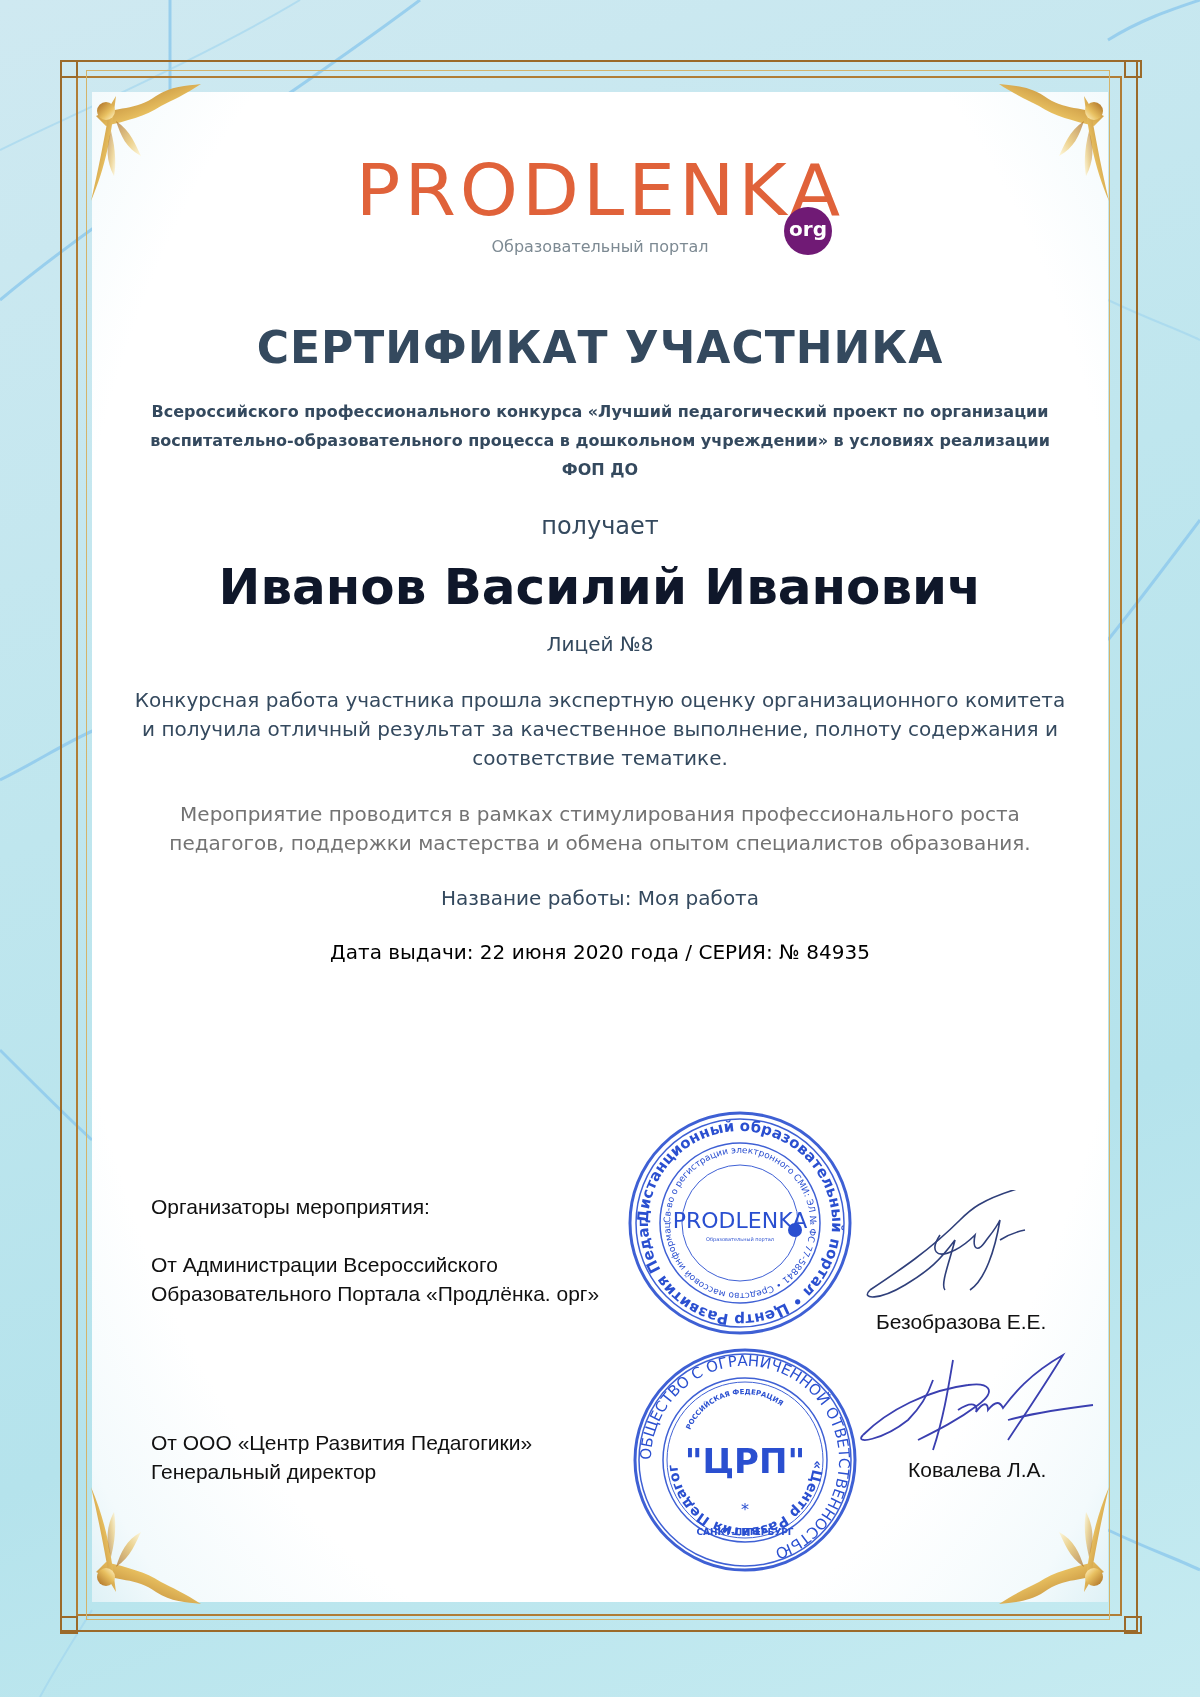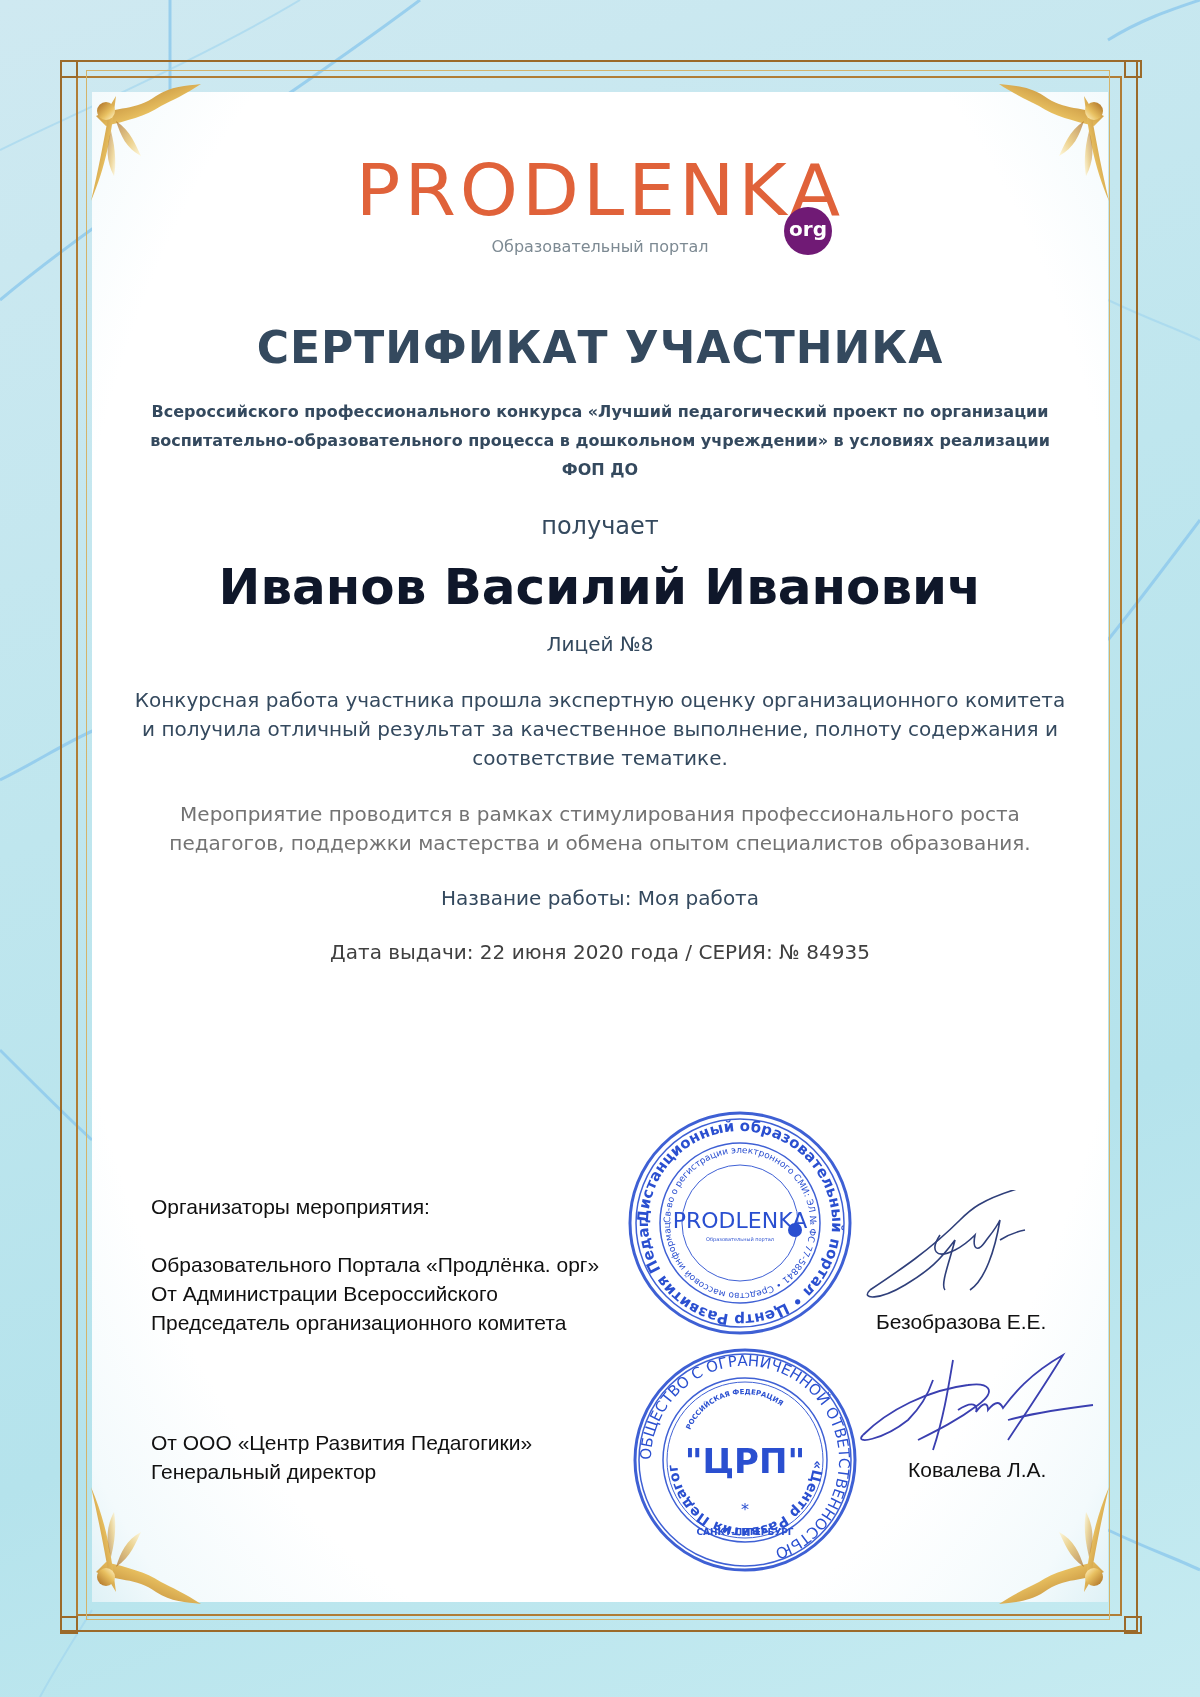--- a/index.html
+++ b/index.html
@@ -37,21 +37,21 @@
 
   .center { position: absolute; left: 130px; right: 130px; text-align: center; }
   .title { top: 322px; font-size: 44px; font-weight: bold; color: #34495e; letter-spacing: 1px; }
   .contest { top: 397px; font-size: 16px; font-weight: bold; line-height: 29px; color: #34495e; }
   .receives { top: 512px; font-size: 24px; color: #34495e; }
   .name { top: 558px; font-size: 50px; font-weight: bold; color: #0f172a; }
   .org { top: 632px; font-size: 20px; color: #34495e; }
   .para1 { top: 686px; font-size: 20px; line-height: 29px; color: #34495e; }
   .para2 { top: 800px; font-size: 20px; line-height: 29px; color: #737373; }
   .work { top: 886px; font-size: 20px; color: #34495e; }
-  .date { top: 940px; font-size: 20px; color: #404040; }
+  .date { top: 940px; font-size: 20px; color: #000000; }
 
   .org-block {
     position: absolute; left: 151px; font-family: "Liberation Sans", sans-serif;
     font-size: 21px; color: #111; line-height: 29px;
   }
   .ob-head { top: 1192px; }
   .ob-1 { top: 1250px; }
   .ob-2 { top: 1428px; }
   .signer { position: absolute; font-family: Liberation Sans, sans-serif; font-size: 21px; color: #111; }
   .signer-1 { left: 876px; top: 1310px; }
@@ -147,23 +147,22 @@
 <div class="center receives">получает</div>
 <div class="center name">Иванов Василий Иванович</div>
 <div class="center org">Лицей №8</div>
 <div class="center para1">Конкурсная работа участника прошла экспертную оценку организационного комитета и получила отличный результат за качественное выполнение, полноту содержания и соответствие тематике.</div>
 <div class="center para2">Мероприятие проводится в рамках стимулирования профессионального роста педагогов, поддержки мастерства и обмена опытом специалистов образования.</div>
 <div class="center work">Название работы: Моя работа</div>
 <div class="center date">Дата выдачи: 22 июня 2020 года / СЕРИЯ: № 84935</div>
 
 <div class="org-block ob-head">Организаторы мероприятия:</div>
 <div class="org-block ob-1">
+  <div>От Администрации Всероссийского</div>
   <div>Образовательного Портала «Продлёнка. орг»</div>
-  <div>От Администрации Всероссийского</div>
-  <div>Председатель организационного комитета</div>
 </div>
 <div class="org-block ob-2">
   <div>От ООО «Центр Развития Педагогики»</div>
   <div>Генеральный директор</div>
 </div>
 <div class="signer signer-1">Безобразова Е.Е.</div>
 <div class="signer signer-2">Ковалева Л.А.</div>
 
 <svg class="stamp stamp-1" viewBox="0 0 230 230">
   <defs>

